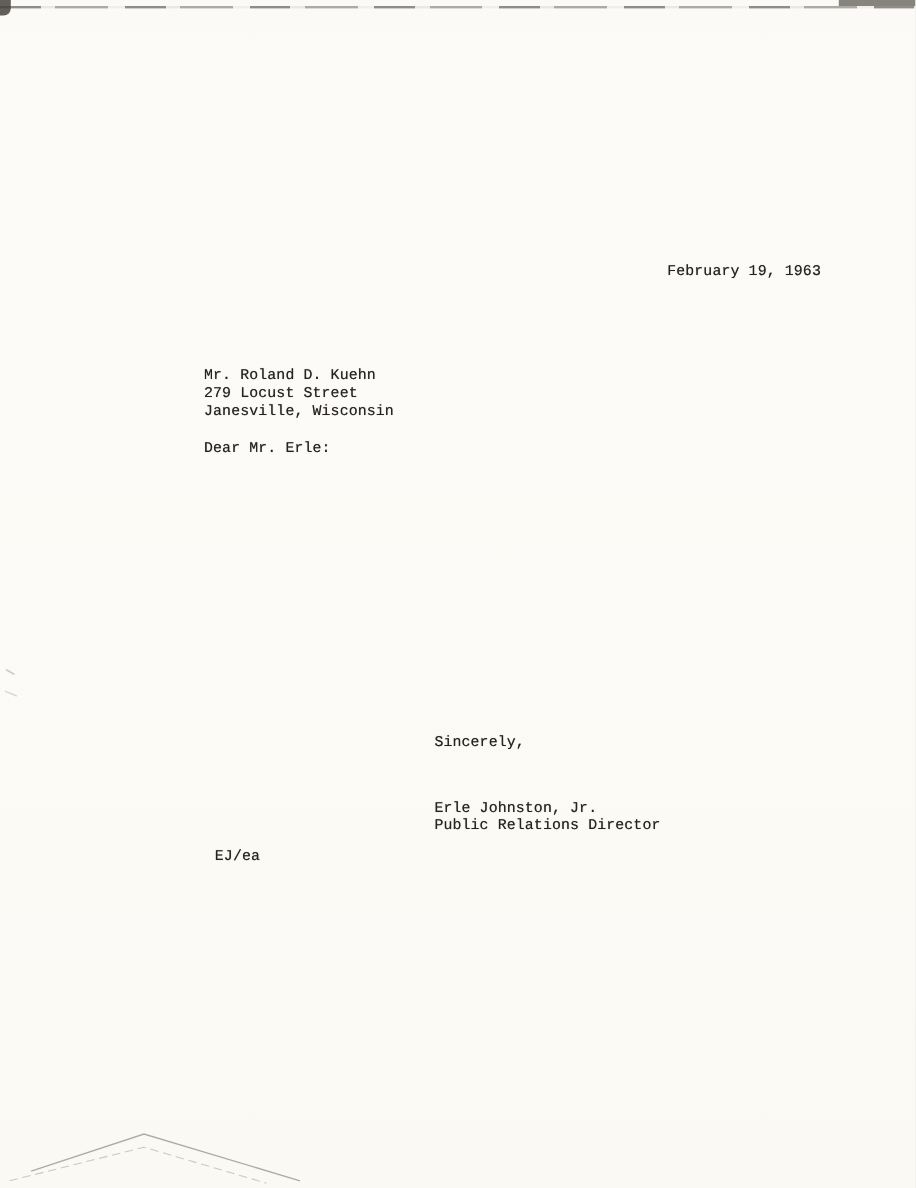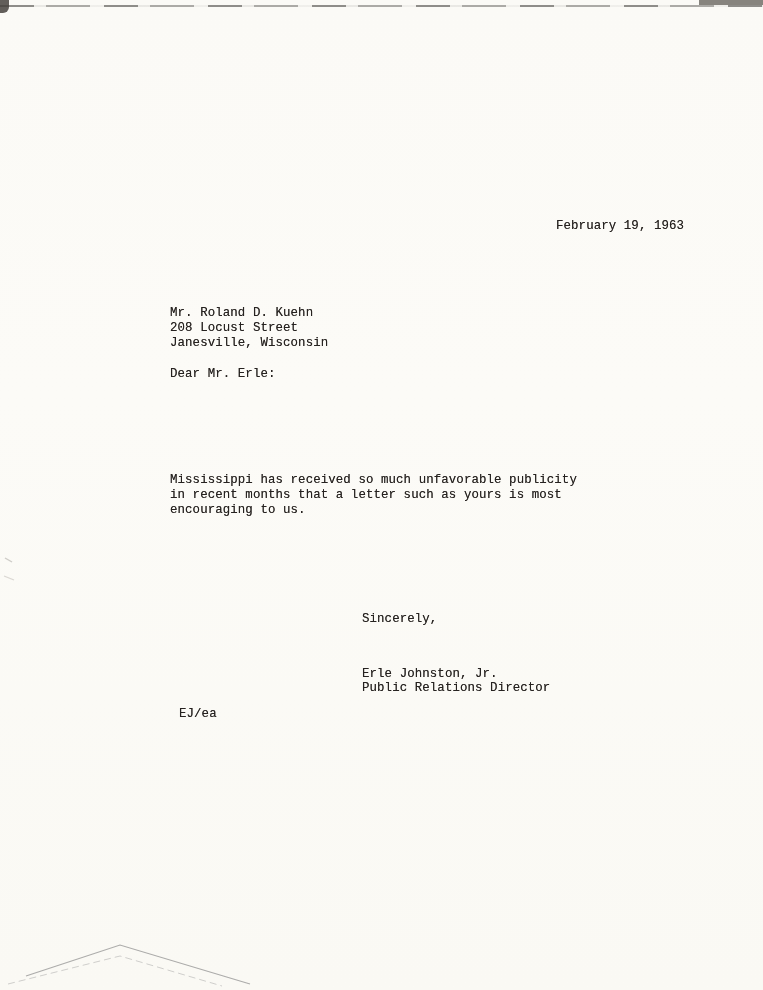--- a/index.html
+++ b/index.html
@@ -85,29 +85,26 @@
 
 <div class="paper">
 
   <div class="scan-edge-top"></div>
   <div class="scan-corner-left"></div>
   <div class="scan-corner-right"></div>
 
   <div class="txt date">February 19, 1963</div>
 
   <div class="txt recipient">Mr. Roland D. Kuehn
-208 Locust Street
+279 Locust Street
 Janesville, Wisconsin</div>
 
   <div class="txt salutation">Dear Mr. Erle:</div>
 
 
-  <div class="txt para-2">Mississippi has received so much unfavorable publicity
-in recent months that a letter such as yours is most
-encouraging to us.</div>
 
 
   <div class="txt closing">Sincerely,</div>
 
   <div class="txt sig-name">Erle Johnston, Jr.</div>
 
   <div class="txt sig-title">Public Relations Director</div>
 
   <div class="txt initials">EJ/ea</div>
 

